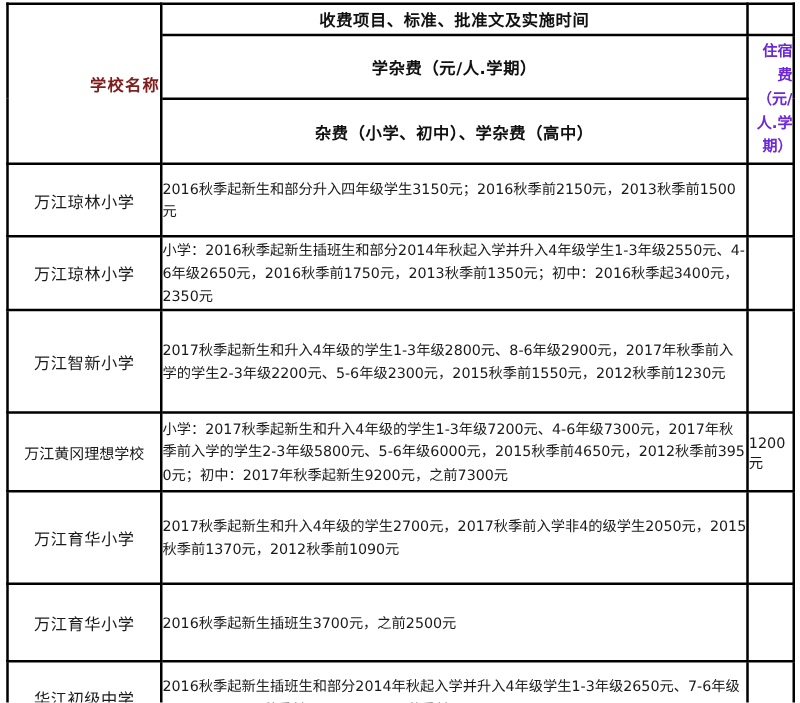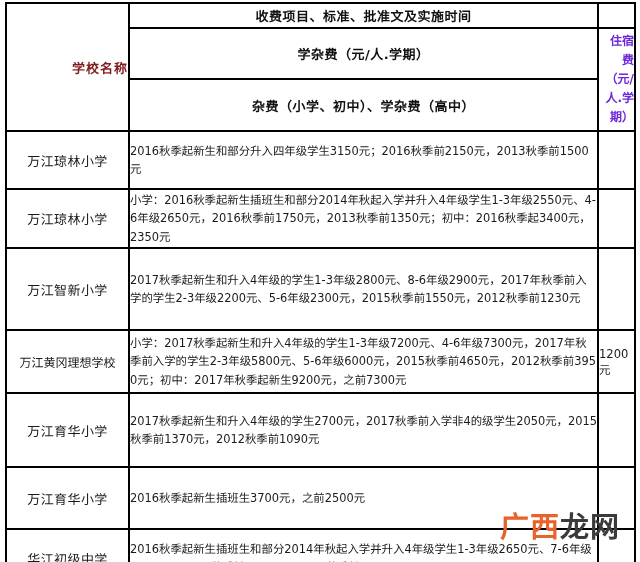--- a/index.html
+++ b/index.html
@@ -200,17 +200,14 @@
         <td class="cell-board"></td>
       </tr>
       <tr class="r8">
         <td></td>
         <td></td>
         <td></td>
       </tr>
     </tbody>
   </table>
 
-  <div class="watermark">
-    <span class="wm-a">广西</span><span class="wm-b">龙网</span>
-  </div>
 
 </div>
 
 </body></html>

